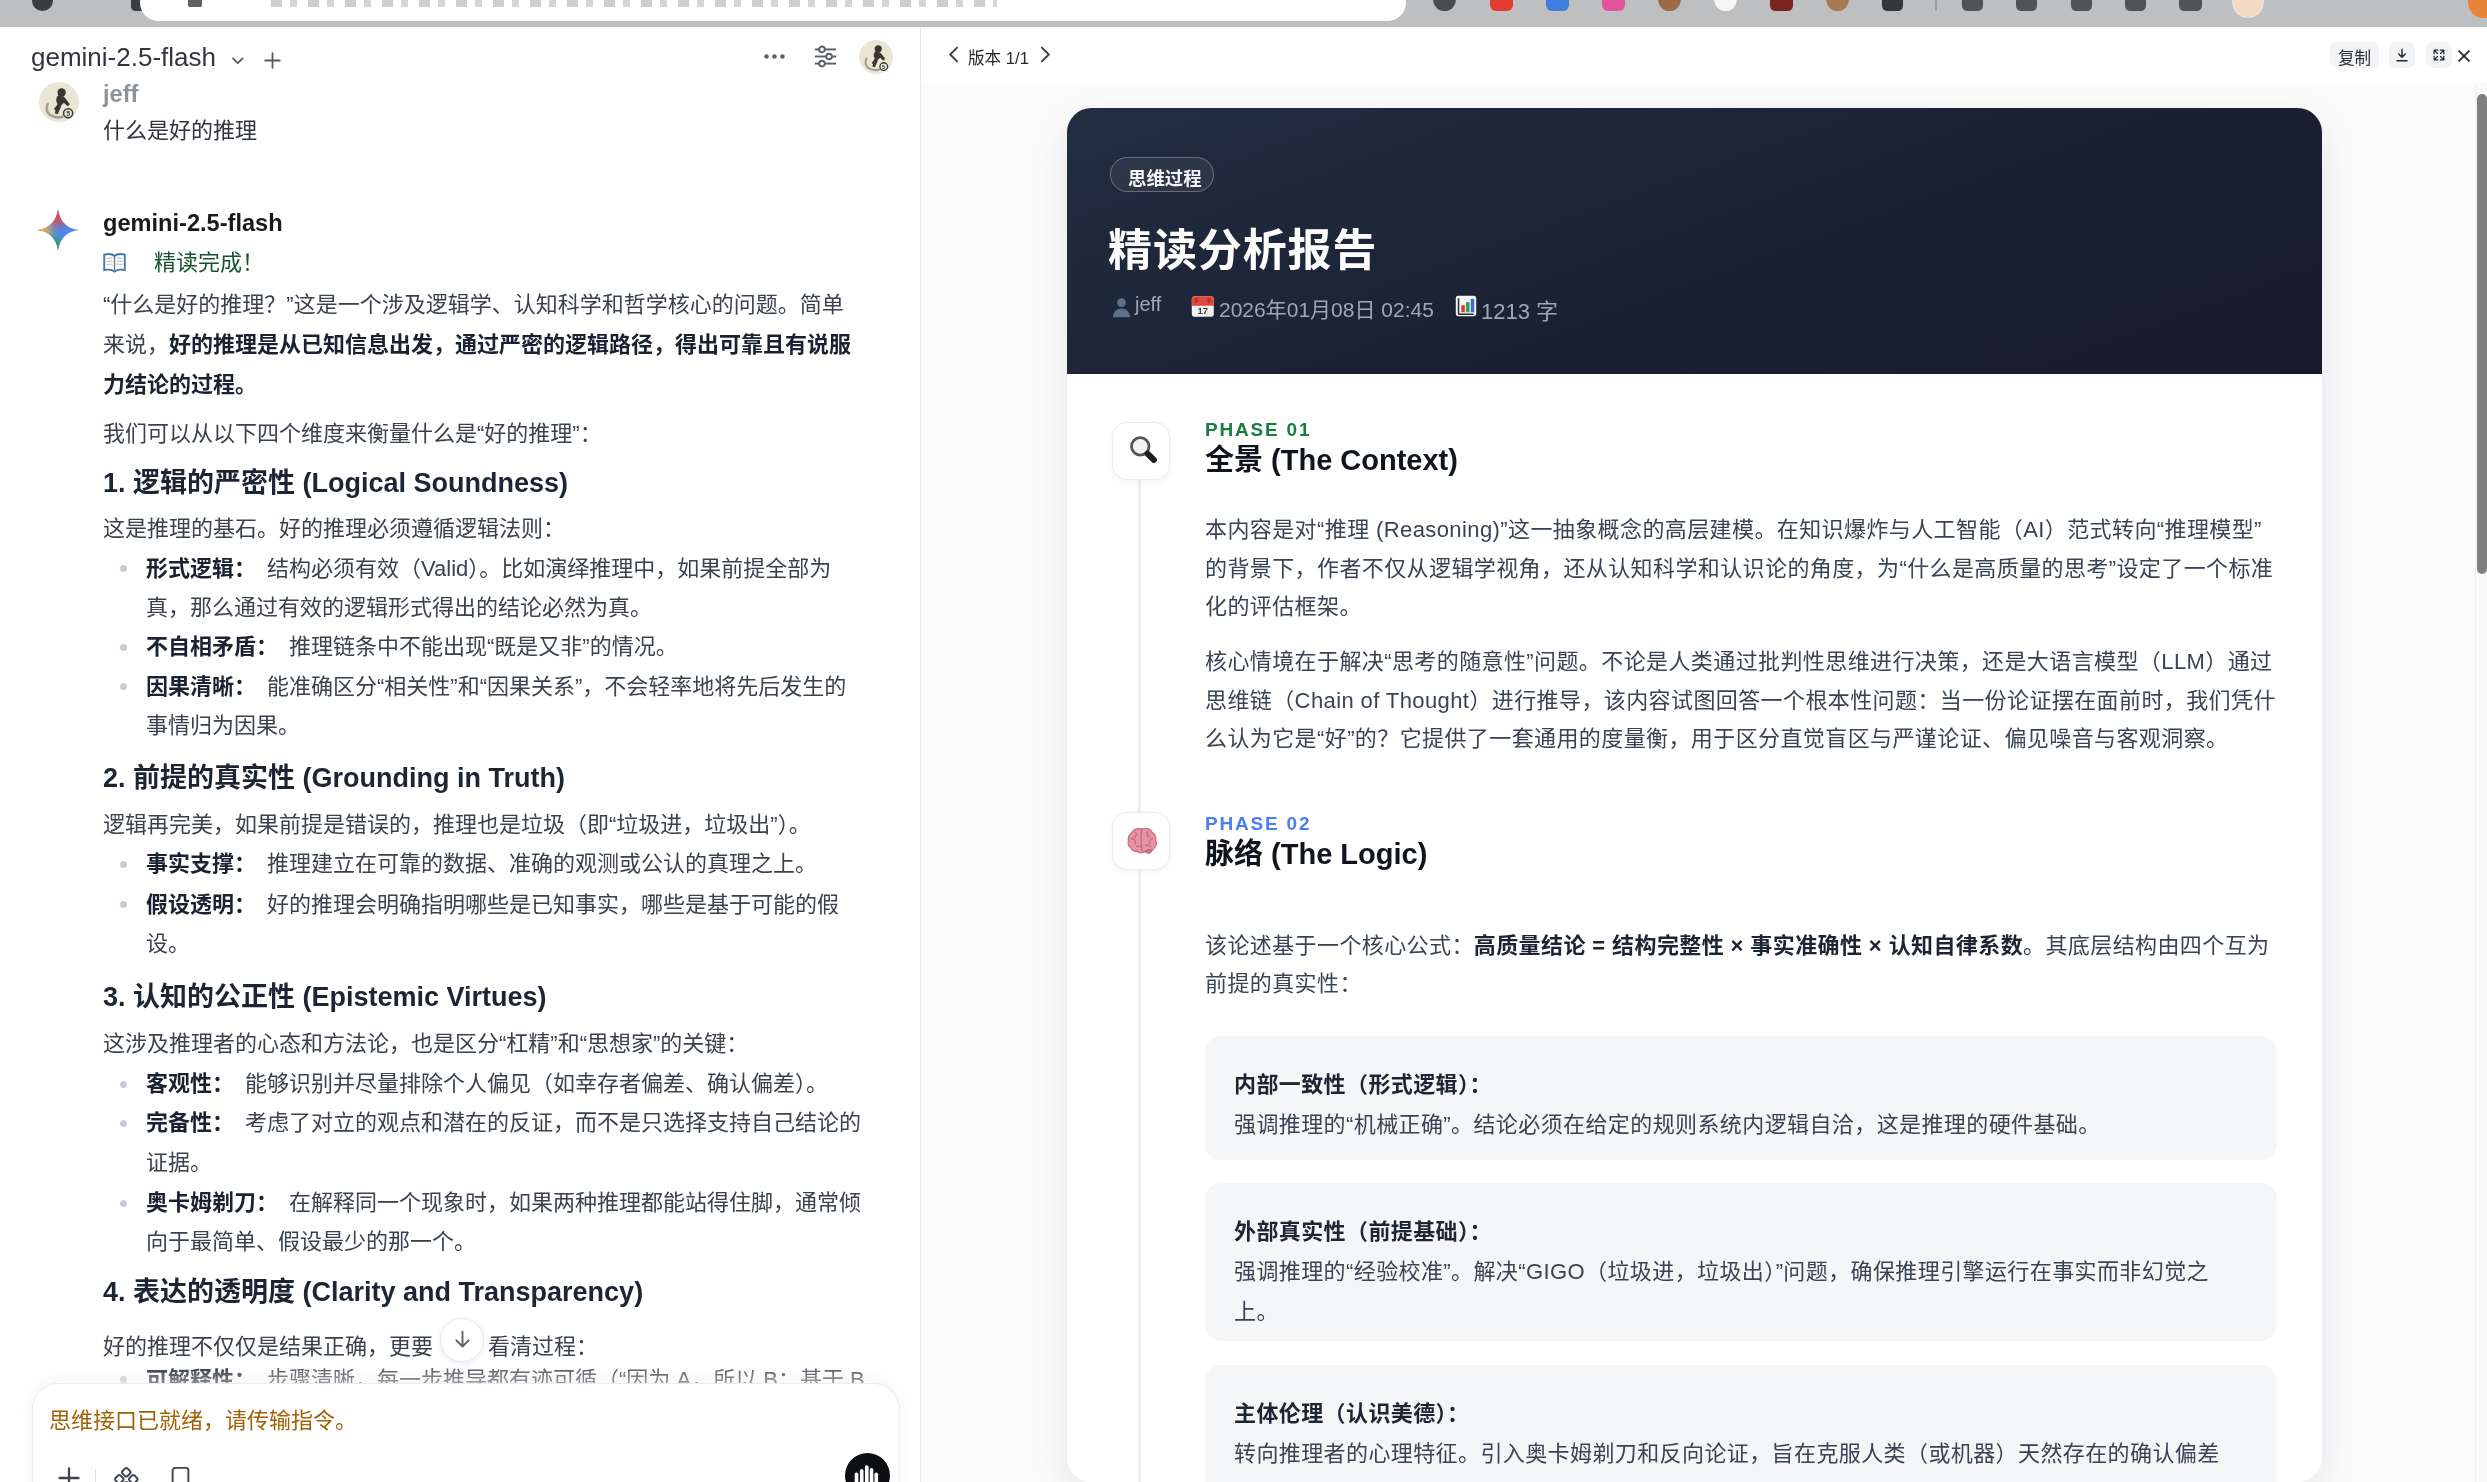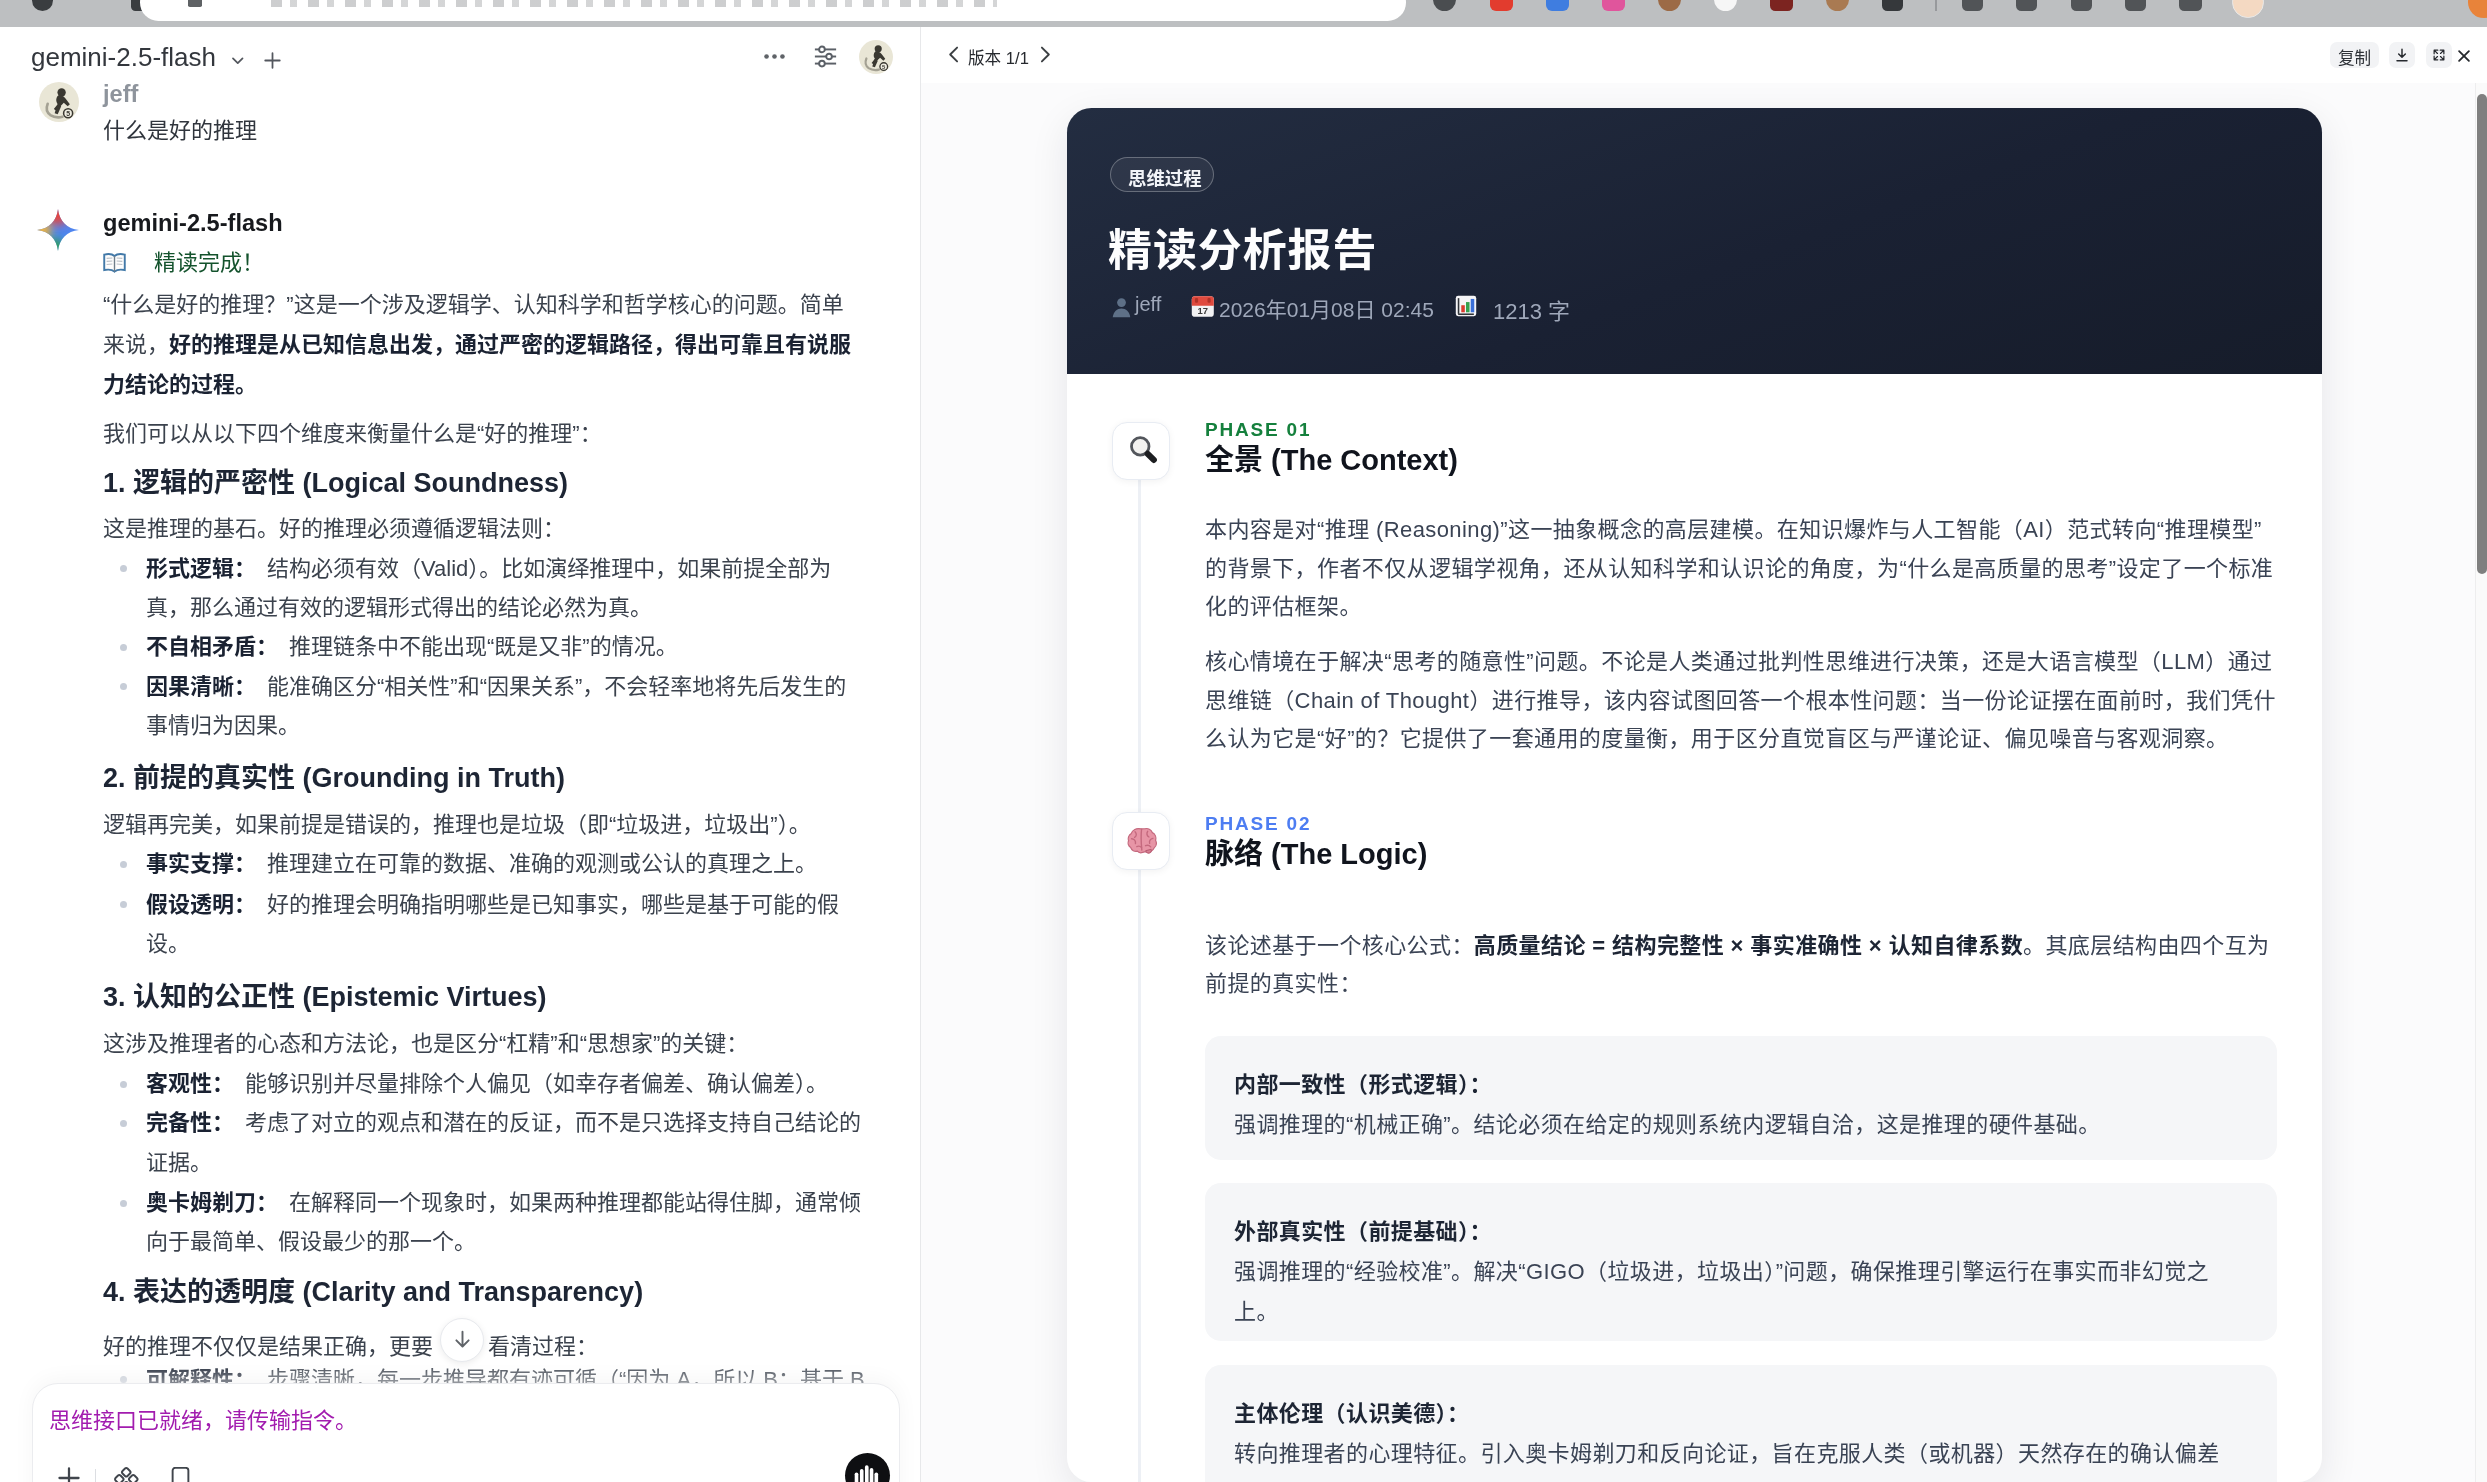--- a/index.html
+++ b/index.html
@@ -176,21 +176,21 @@
     </div>
 
   <div class="abs" style="left:440px;top:1291px;width:44px;height:44px;border-radius:50%;background:#fff;border:0.9px solid #e8eaee;box-shadow:0 1.8px 7px rgba(0,0,0,0.08);"></div>
   <svg class="abs" style="left:452px;top:1302px;" width="21" height="21" viewBox="0 0 24 24">
       <path d="M12 3v16M5 13l7 7 7-7" stroke="#5f6368" stroke-width="2.2" fill="none" stroke-linecap="round" stroke-linejoin="round"></path>
     </svg>
 
   <div class="abs" style="left:0;top:1335px;width:920px;height:22px;background:linear-gradient(180deg,rgba(255,255,255,0),rgba(255,255,255,0.5));"></div>
 
   <div class="abs" style="left:32px;top:1356px;width:868px;height:193px;border-radius:26px;background:#fff;border:1.3px solid #ebecef;box-shadow:0 -3.5px 21px rgba(0,0,0,0.04);"></div>
-  <div class="abs" style="left:49px;top:1375px;font-size:22px;color:#a21caf;">思维接口已就绪，请传输指令。</div>
+  <div class="abs" style="left:49px;top:1375px;font-size:22px;color:#a16207;">思维接口已就绪，请传输指令。</div>
   <svg class="abs" style="left:56px;top:1438px;" width="26" height="26" viewBox="0 0 30 30">
       <path d="M15 4v22M4 15h22" stroke="#40454c" stroke-width="2.6" stroke-linecap="round"></path>
     </svg>
   <div class="abs" style="left:95px;top:1442px;width:0.9px;height:35px;background:#dcdee2;"></div>
   <svg class="abs" style="left:114px;top:1440px;" width="24.5" height="24.5" viewBox="0 0 28 28">
       <g fill="none" stroke="#40454c" stroke-width="2.2">
         <rect x="10" y="2" width="8" height="8" rx="2" transform="rotate(45 14 6)"></rect>
         <rect x="2" y="10" width="8" height="8" rx="2" transform="rotate(45 6 14)"></rect>
         <rect x="18" y="10" width="8" height="8" rx="2" transform="rotate(45 22 14)"></rect>
         <rect x="10" y="18" width="8" height="8" rx="2" transform="rotate(45 14 22)"></rect>
@@ -268,21 +268,21 @@
       </svg>
       <div class="abs" style="left:109px;top:2.6px;font-size:21px;color:#9fa8ba;white-space:nowrap;">2026年01月08日 02:45</div>
       <svg class="abs" style="left:345px;top:5.3px;" width="22" height="22" viewBox="0 0 28 28">
         <rect x="1" y="1" width="26" height="26" rx="3" fill="#f5f5f7"></rect>
         <line x1="4" y1="24.5" x2="24" y2="24.5" stroke="#2f3338" stroke-width="2"></line>
         <line x1="4.5" y1="24" x2="4.5" y2="4" stroke="#2f3338" stroke-width="2"></line>
         <rect x="8" y="13" width="4.5" height="9" fill="#da3d30"></rect>
         <rect x="14" y="9" width="4.5" height="13" fill="#36a14e"></rect>
         <rect x="20" y="5" width="4.5" height="17" fill="#3a6fd8"></rect>
       </svg>
-      <div class="abs" style="left:371px;top:2.6px;font-size:22px;color:#9fa8ba;white-space:nowrap;margin-left:12px;">1213 字</div>
+      <div class="abs" style="left:371px;top:2.6px;font-size:22px;color:#9fa8ba;white-space:nowrap;">1213 字</div>
     </div>
 
   <div class="abs" style="left:217px;top:420px;width:2.6px;height:1035px;background:#edf0f5;"></div>
   <div class="abs" style="left:191px;top:395px;width:58px;height:58px;background:#fff;border:1.3px solid #e8ecf3;border-radius:15px;box-shadow:0 1.8px 7px rgba(0,0,0,0.05);"></div>
   <svg class="abs" style="left:207px;top:408px;" width="31.5" height="31.5" viewBox="0 0 36 36">
       <circle cx="14" cy="13" r="10" fill="#f3f2f0" stroke="#53565c" stroke-width="3.2"></circle>
       <line x1="22.5" y1="21.5" x2="29.5" y2="28.5" stroke="#1d1e21" stroke-width="7" stroke-linecap="round"></line>
     </svg>
   <div class="abs" style="left:191px;top:785px;width:58px;height:58px;background:#fff;border:1.3px solid #e8ecf3;border-radius:15px;box-shadow:0 1.8px 7px rgba(0,0,0,0.05);"></div>
   <svg class="abs" style="left:206px;top:800px;" width="30" height="27" viewBox="0 0 34 31">

